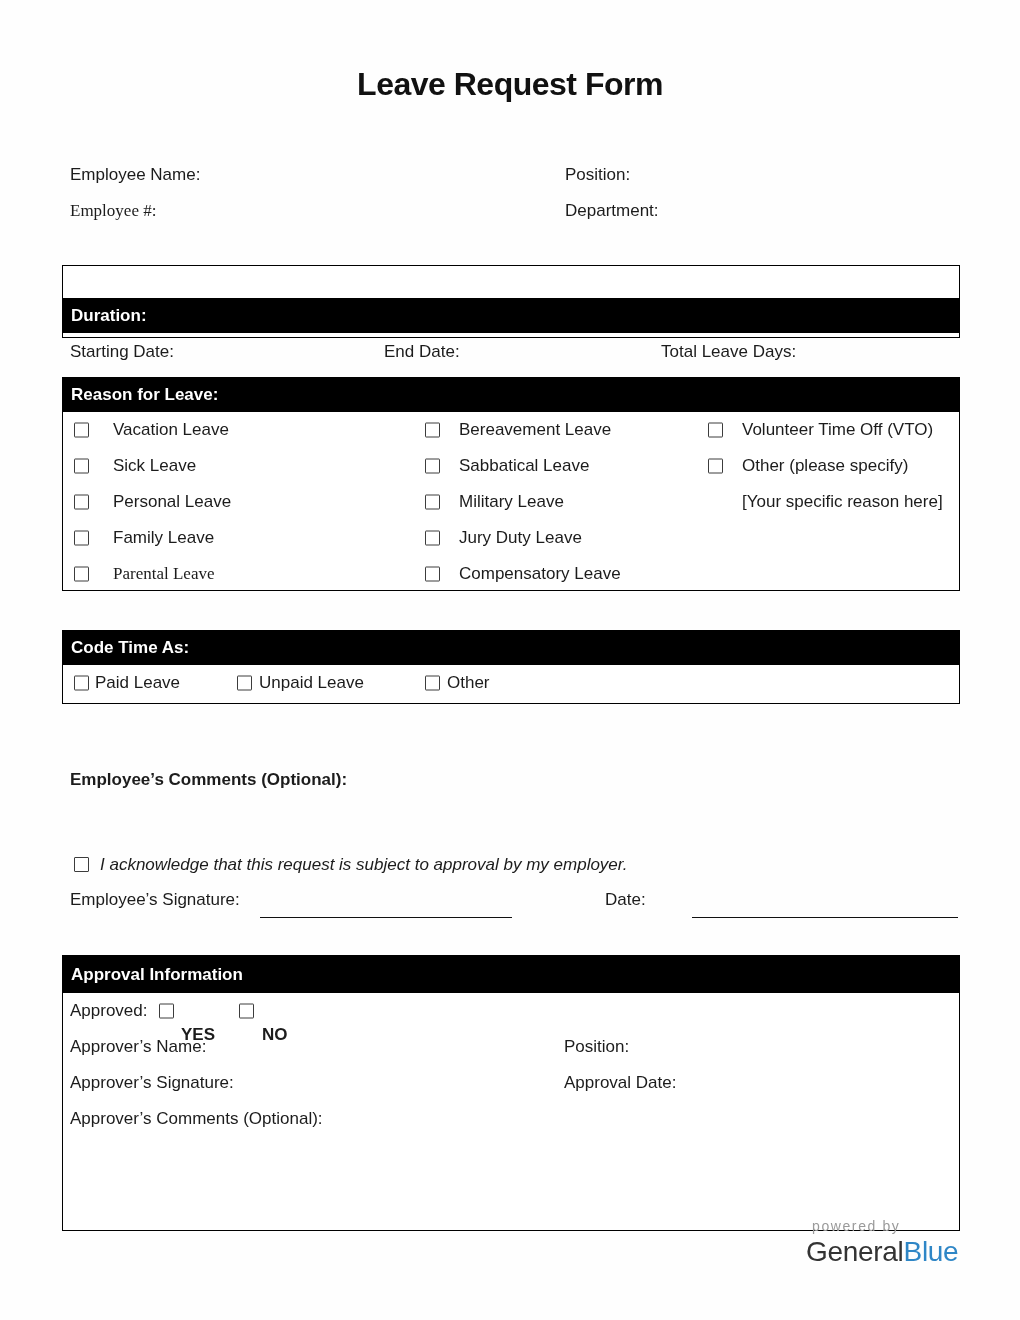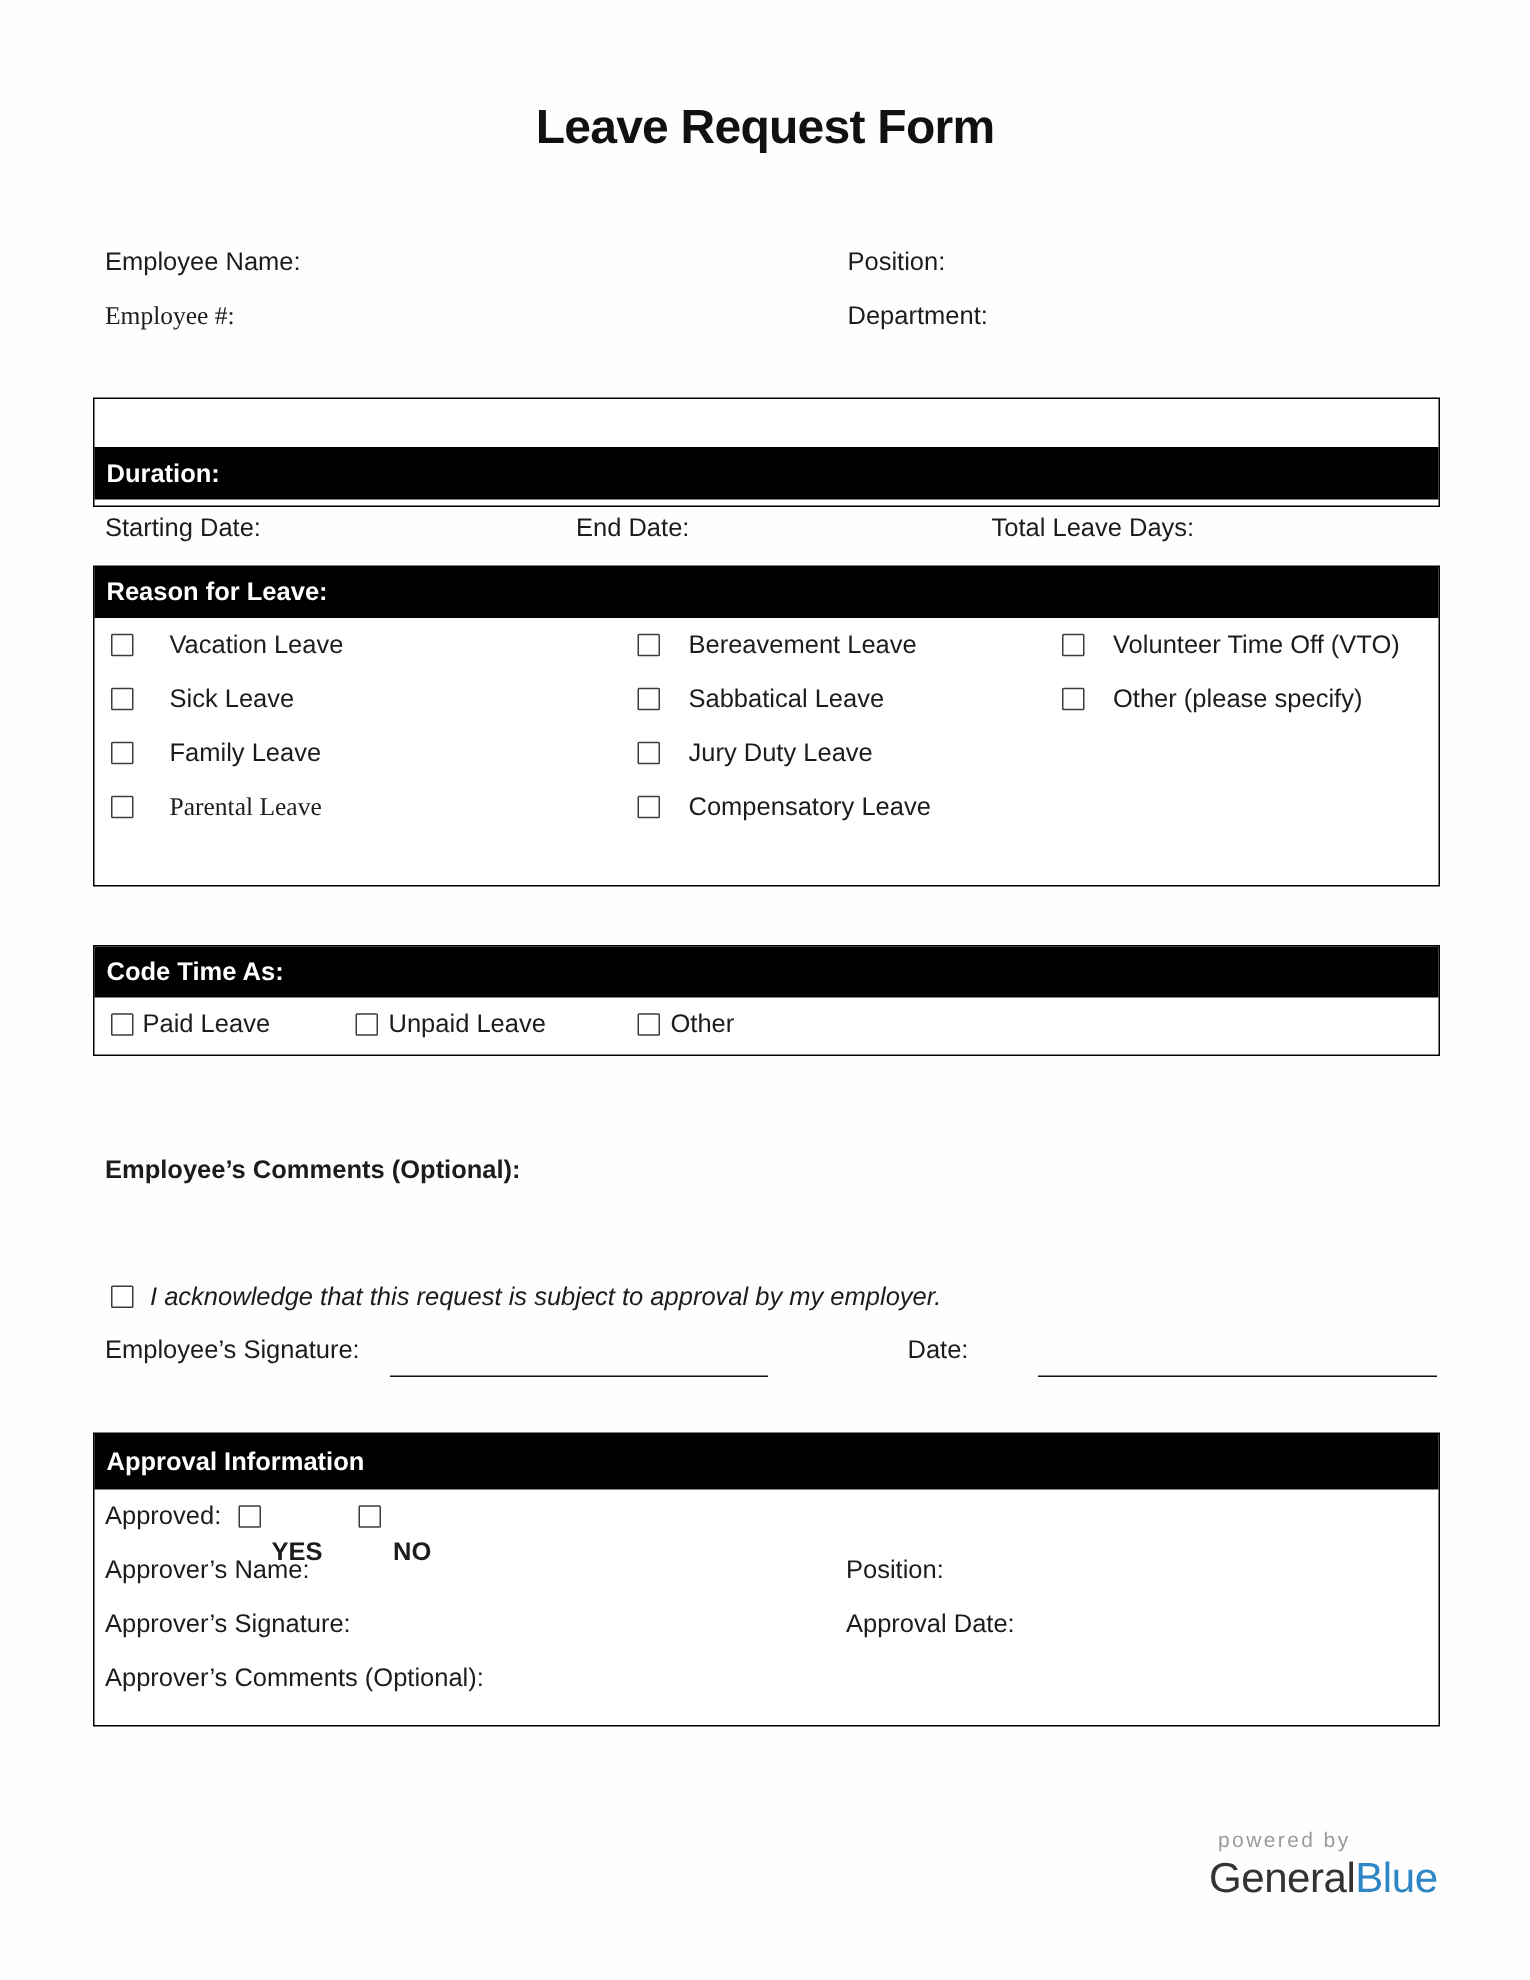--- a/index.html
+++ b/index.html
@@ -88,20 +88,27 @@
 
     <div class="row">
       <span class="cb pos" style="left:11px;"></span>
       <span class="pos" style="left:50px;">Sick Leave</span>
       <span class="cb pos" style="left:362px;"></span>
       <span class="pos" style="left:396px;">Sabbatical Leave</span>
       <span class="cb pos" style="left:645px;"></span>
       <span class="pos" style="left:679px;">Other (please specify)</span>
     </div>
 
+    <div class="row">
+      <span class="cb pos" style="left:11px;"></span>
+      <span class="pos" style="left:50px;">Personal Leave</span>
+      <span class="cb pos" style="left:362px;"></span>
+      <span class="pos" style="left:396px;">Military Leave</span>
+      <span class="pos" style="left:679px;">[Your specific reason here]</span>
+    </div>
 
     <div class="row">
       <span class="cb pos" style="left:11px;"></span>
       <span class="pos" style="left:50px;">Family Leave</span>
       <span class="cb pos" style="left:362px;"></span>
       <span class="pos" style="left:396px;">Jury Duty Leave</span>
     </div>
 
     <div class="row">
       <span class="cb pos" style="left:11px;"></span>
@@ -127,21 +134,21 @@
   <div class="abs" style="left:70px; top:776px; width:890px; height:70px;"></div>
 
   <span class="cb abs" style="left:74px; top:857px;"></span>
   <div class="abs lbl italic" style="left:100px; top:855px;">I acknowledge that this request is subject to approval by my employer.</div>
 
   <div class="abs lbl" style="left:70px; top:890px;">Employee’s Signature:</div>
   <div class="sig-line abs" style="left:260px; top:917px; width:252px;"></div>
   <div class="abs lbl" style="left:605px; top:890px;">Date:</div>
   <div class="sig-line abs" style="left:692px; top:917px; width:266px;"></div>
 
-  <div class="tbl" style="top:955px; height:196px;">
+  <div class="tbl" style="top:955px; height:276px;">
     <div class="bar" style="height: 37px; background: rgb(0, 0, 0);">Approval Information</div>
 
     <div class="row">
       <span class="pos" style="left:7px;">Approved:</span>
       <span class="cb pos" style="left:96px;"></span>
       <span class="pos bold" style="left:118px;">YES</span>
       <span class="cb pos" style="left:176px;"></span>
       <span class="pos bold" style="left:199px;">NO</span>
     </div>
 

